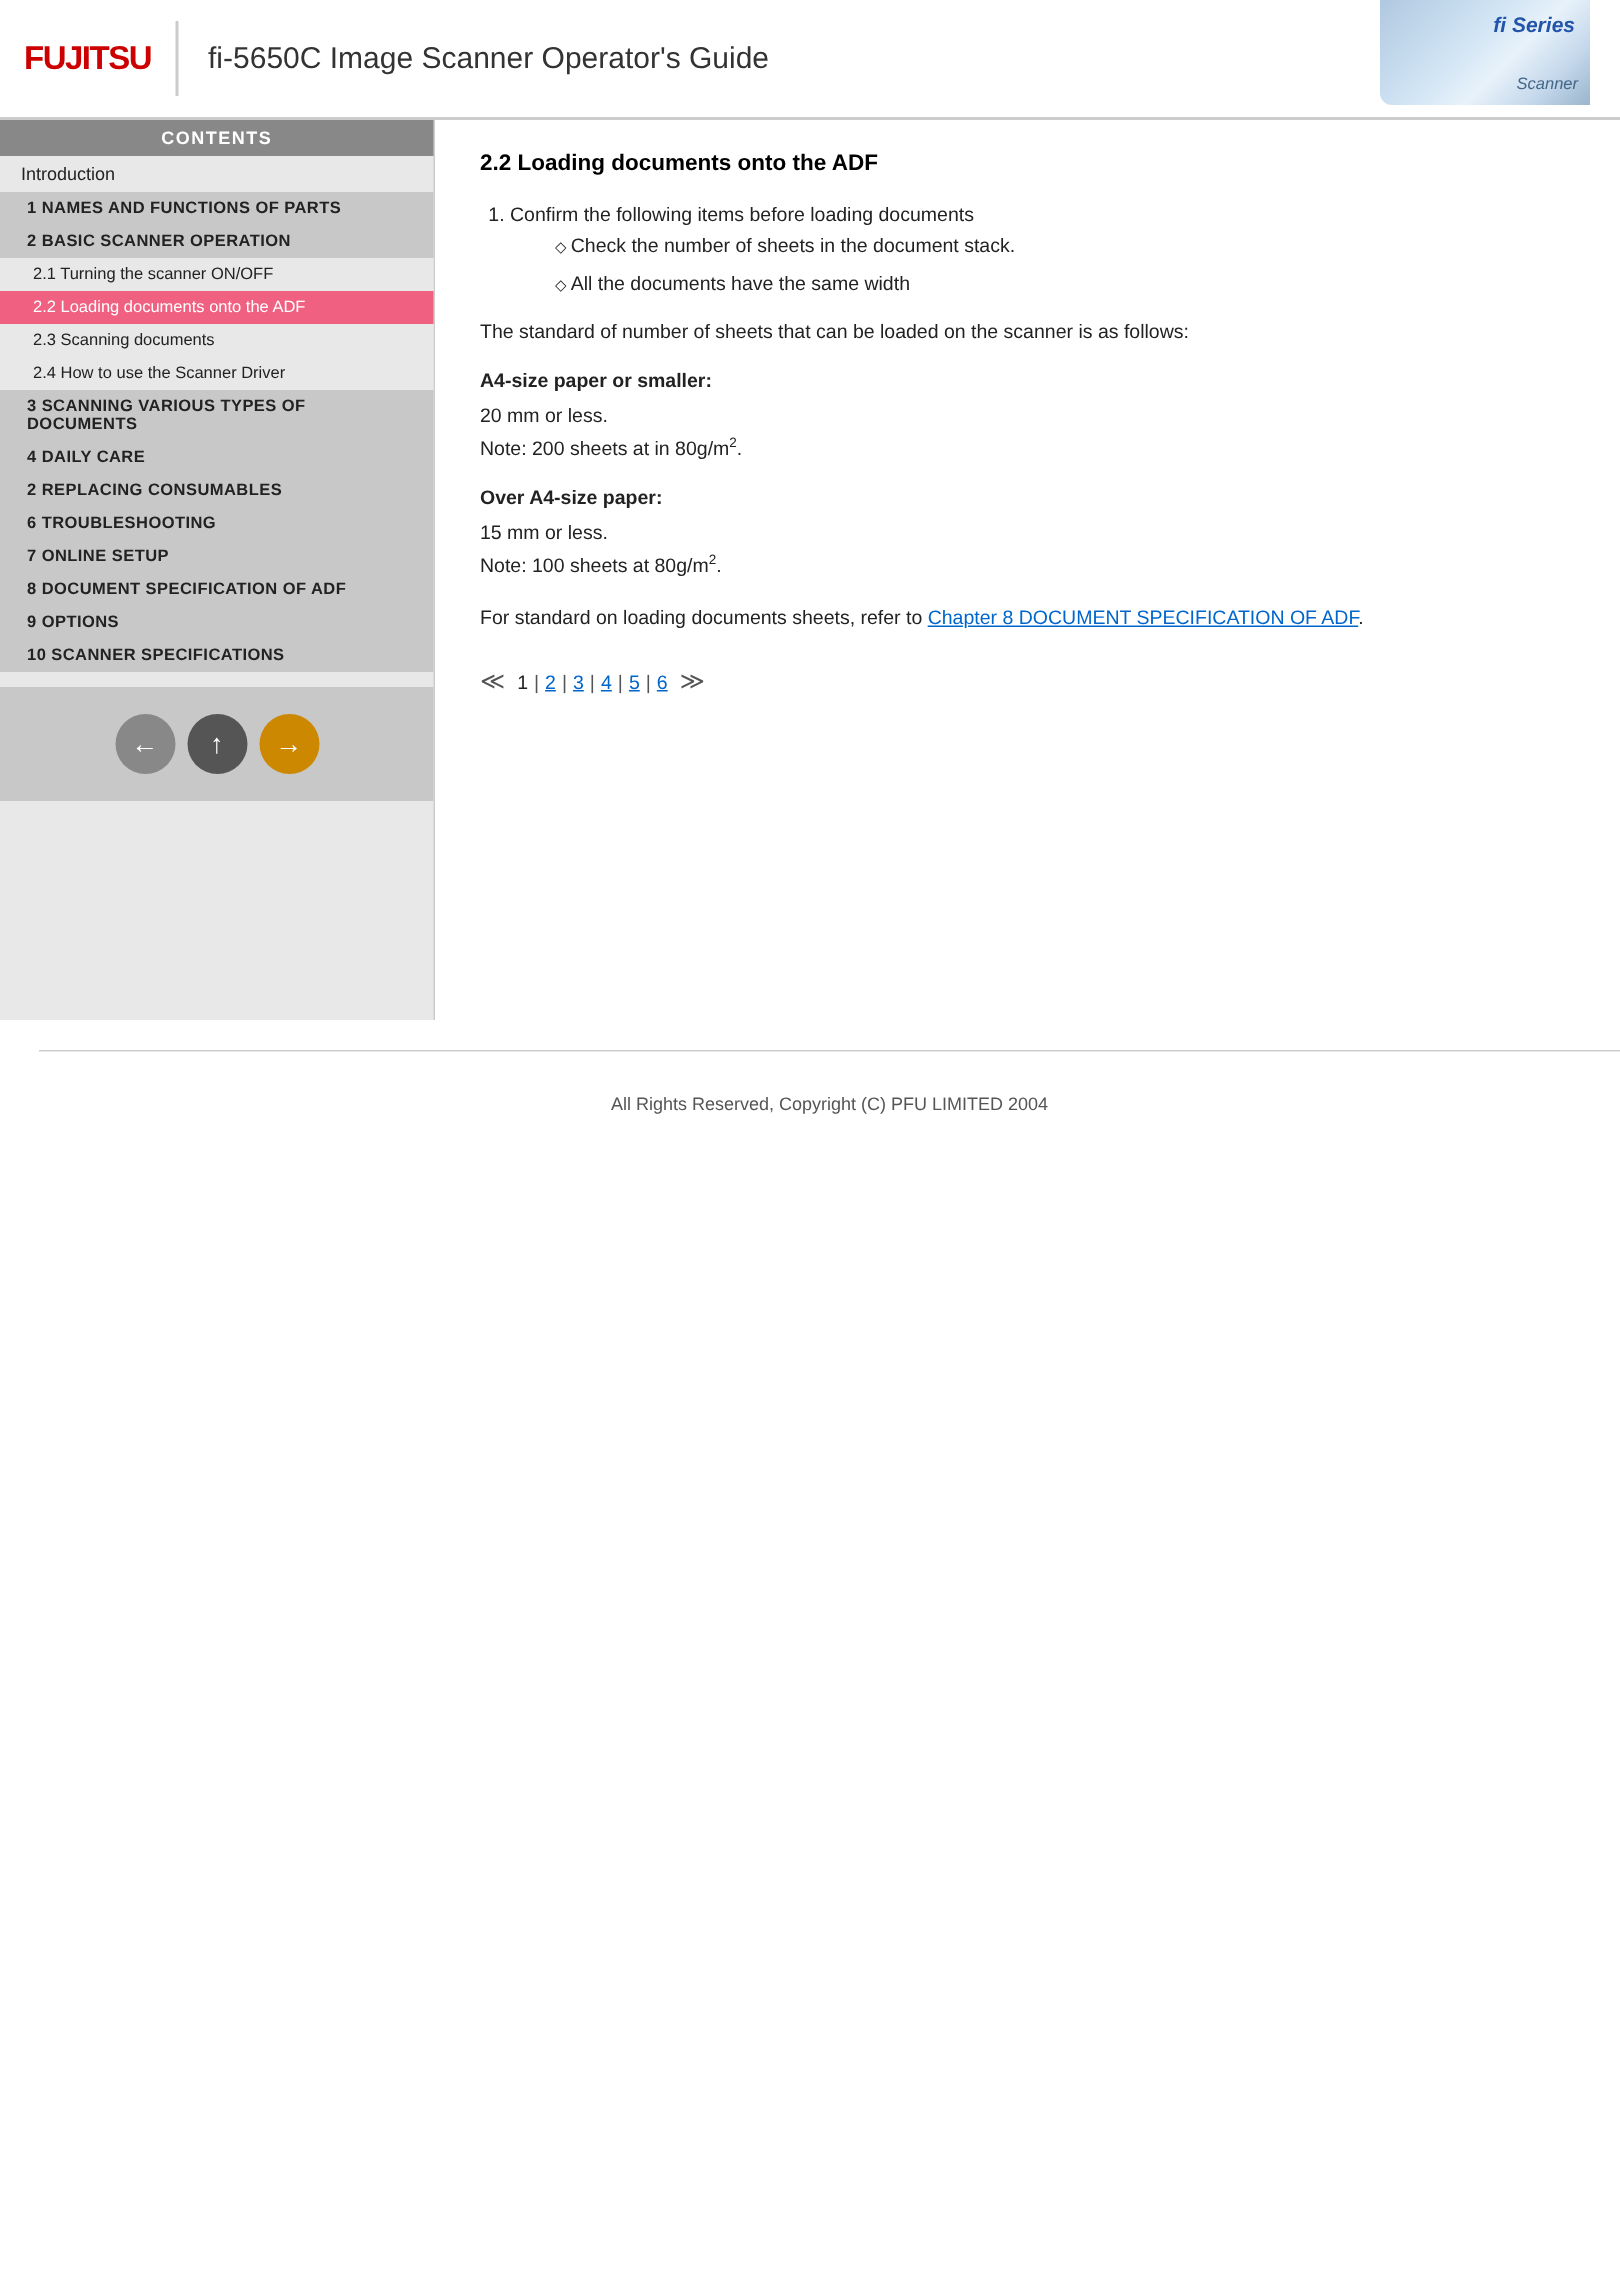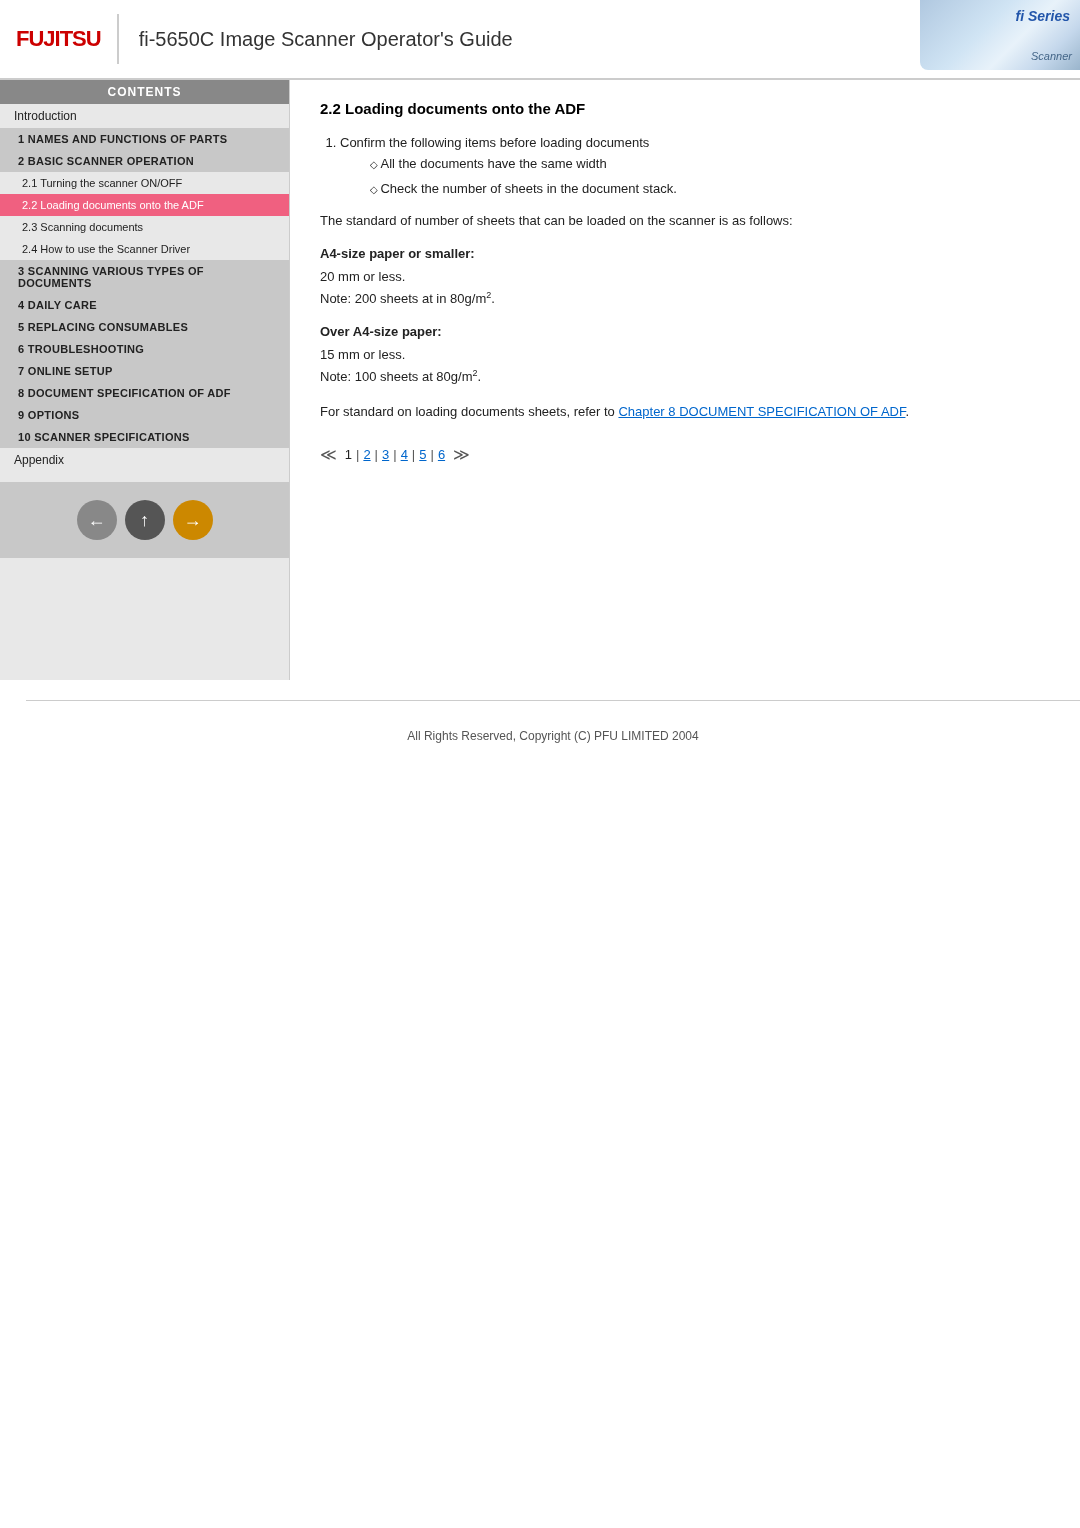--- a/index.html
+++ b/index.html
@@ -43,21 +43,21 @@
     }
     .header-fi-series {
       position: absolute;
       right: 0;
       top: 0;
       width: 160px;
       height: 70px;
       overflow: hidden;
     }
     .fi-series-img {
-      width: 160px;
+      width: 140px;
       height: 70px;
       background: linear-gradient(135deg, #b0c8e0 0%, #d0e4f4 40%, #e8f2fa 60%, #c5d8ec 80%, #9ab5cc 100%);
       position: relative;
       border-radius: 0 0 0 8px;
       padding-left: 16px;
     }
     .fi-series-text {
       position: absolute;
       top: 8px;
       right: 10px;
@@ -254,45 +254,44 @@
 
     <div class="sidebar-item">Introduction</div>
     <div class="sidebar-item section-header">1 NAMES AND FUNCTIONS OF PARTS</div>
     <div class="sidebar-item section-header">2 BASIC SCANNER OPERATION</div>
     <div class="sidebar-item sub-item">2.1 Turning the scanner ON/OFF</div>
     <div class="sidebar-item sub-item active">2.2 Loading documents onto the ADF</div>
     <div class="sidebar-item sub-item">2.3 Scanning documents</div>
     <div class="sidebar-item sub-item">2.4 How to use the Scanner Driver</div>
     <div class="sidebar-item section-header">3 SCANNING VARIOUS TYPES OF DOCUMENTS</div>
     <div class="sidebar-item section-header">4 DAILY CARE</div>
-    <div class="sidebar-item section-header">5 REPLACING CONSUMABLES</div>
+    <div class="sidebar-item section-header">2 REPLACING CONSUMABLES</div>
     <div class="sidebar-item section-header">6 TROUBLESHOOTING</div>
     <div class="sidebar-item section-header">7 ONLINE SETUP</div>
     <div class="sidebar-item section-header">8 DOCUMENT SPECIFICATION OF ADF</div>
     <div class="sidebar-item section-header">9 OPTIONS</div>
     <div class="sidebar-item section-header">10 SCANNER SPECIFICATIONS</div>
-    <div class="sidebar-item">Appendix</div>
 
     <div class="sidebar-nav">
       <button class="nav-btn back">←</button>
       <button class="nav-btn up">↑</button>
       <button class="nav-btn forward">→</button>
     </div>
   </div>
 
   <div class="content">
     <div class="content-title">2.2 Loading documents onto the ADF</div>
     <div class="content-body">
 
       <ol>
         <li>
           <span>Confirm the following items before loading documents</span>
           <ul class="bullet-list">
+            <li>Check the number of sheets in the document stack.</li>
             <li>All the documents have the same width</li>
-            <li>Check the number of sheets in the document stack.</li>
           </ul>
         </li>
       </ol>
 
       <p class="standard-note">The standard of number of sheets that can be loaded on the scanner is as follows:</p>
 
       <div class="paper-section">
         <div class="paper-title">A4-size paper or smaller:</div>
         <div>20 mm or less.</div>
         <div>

